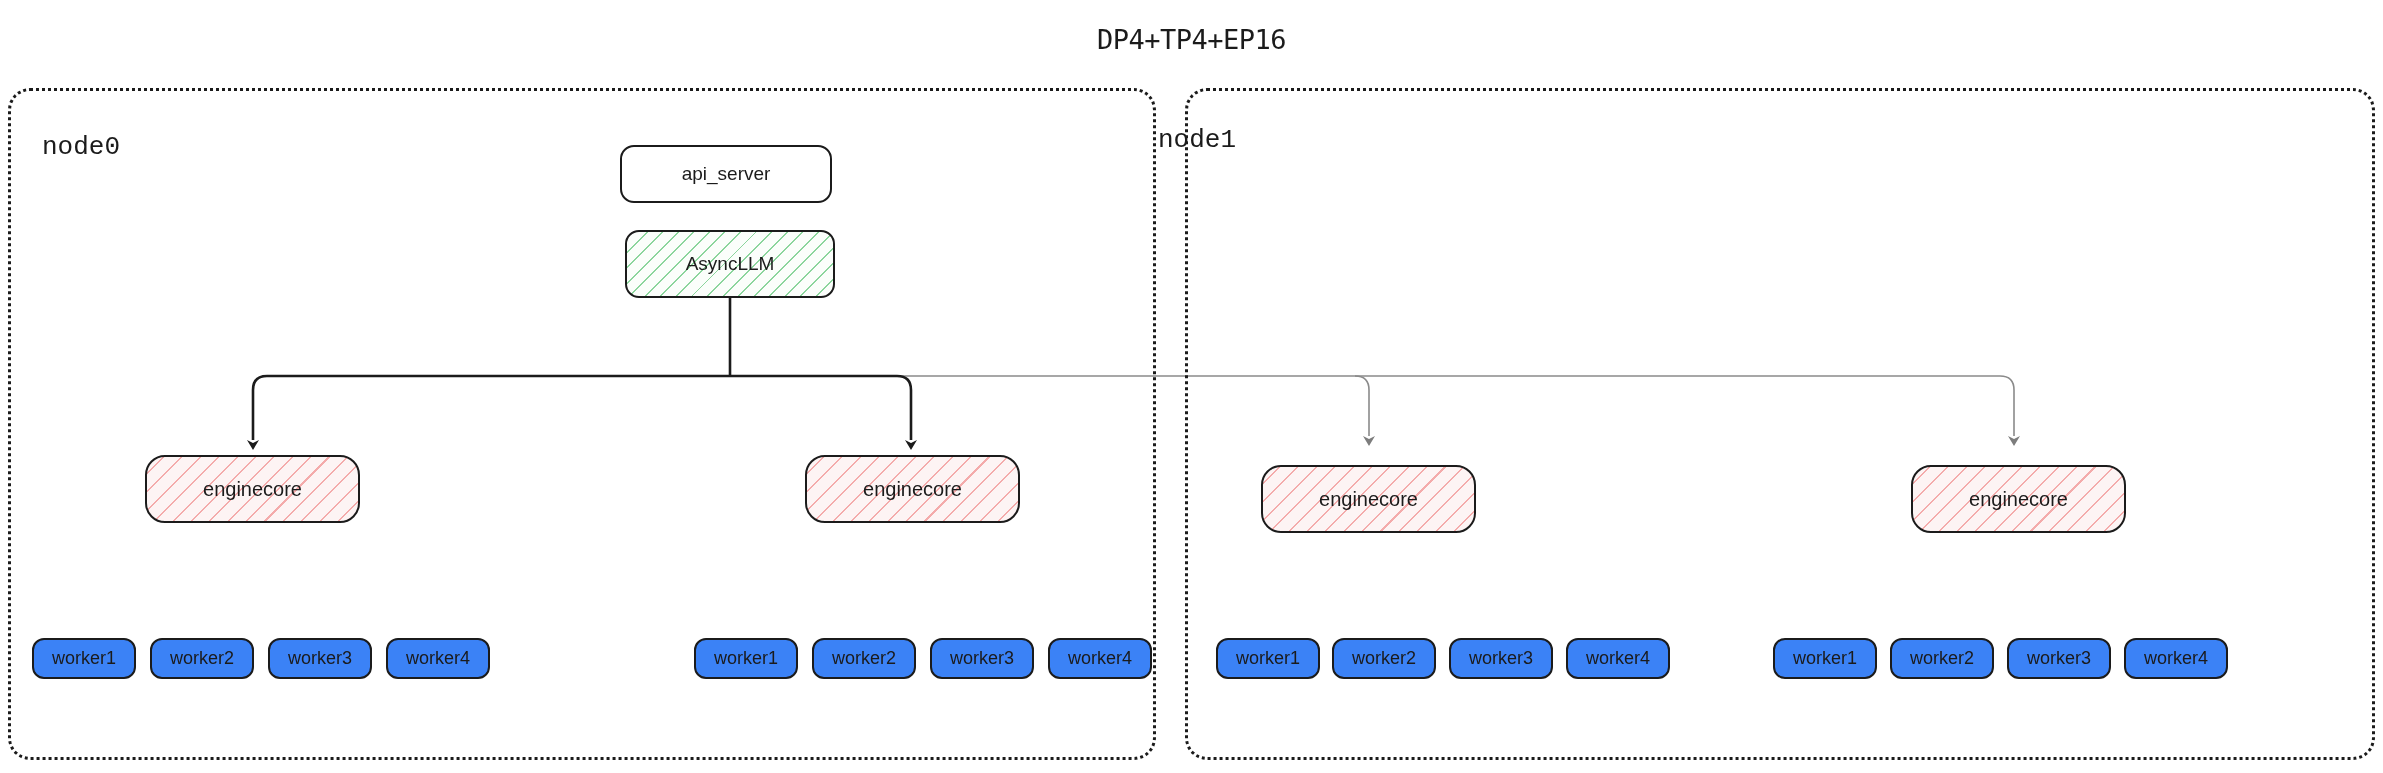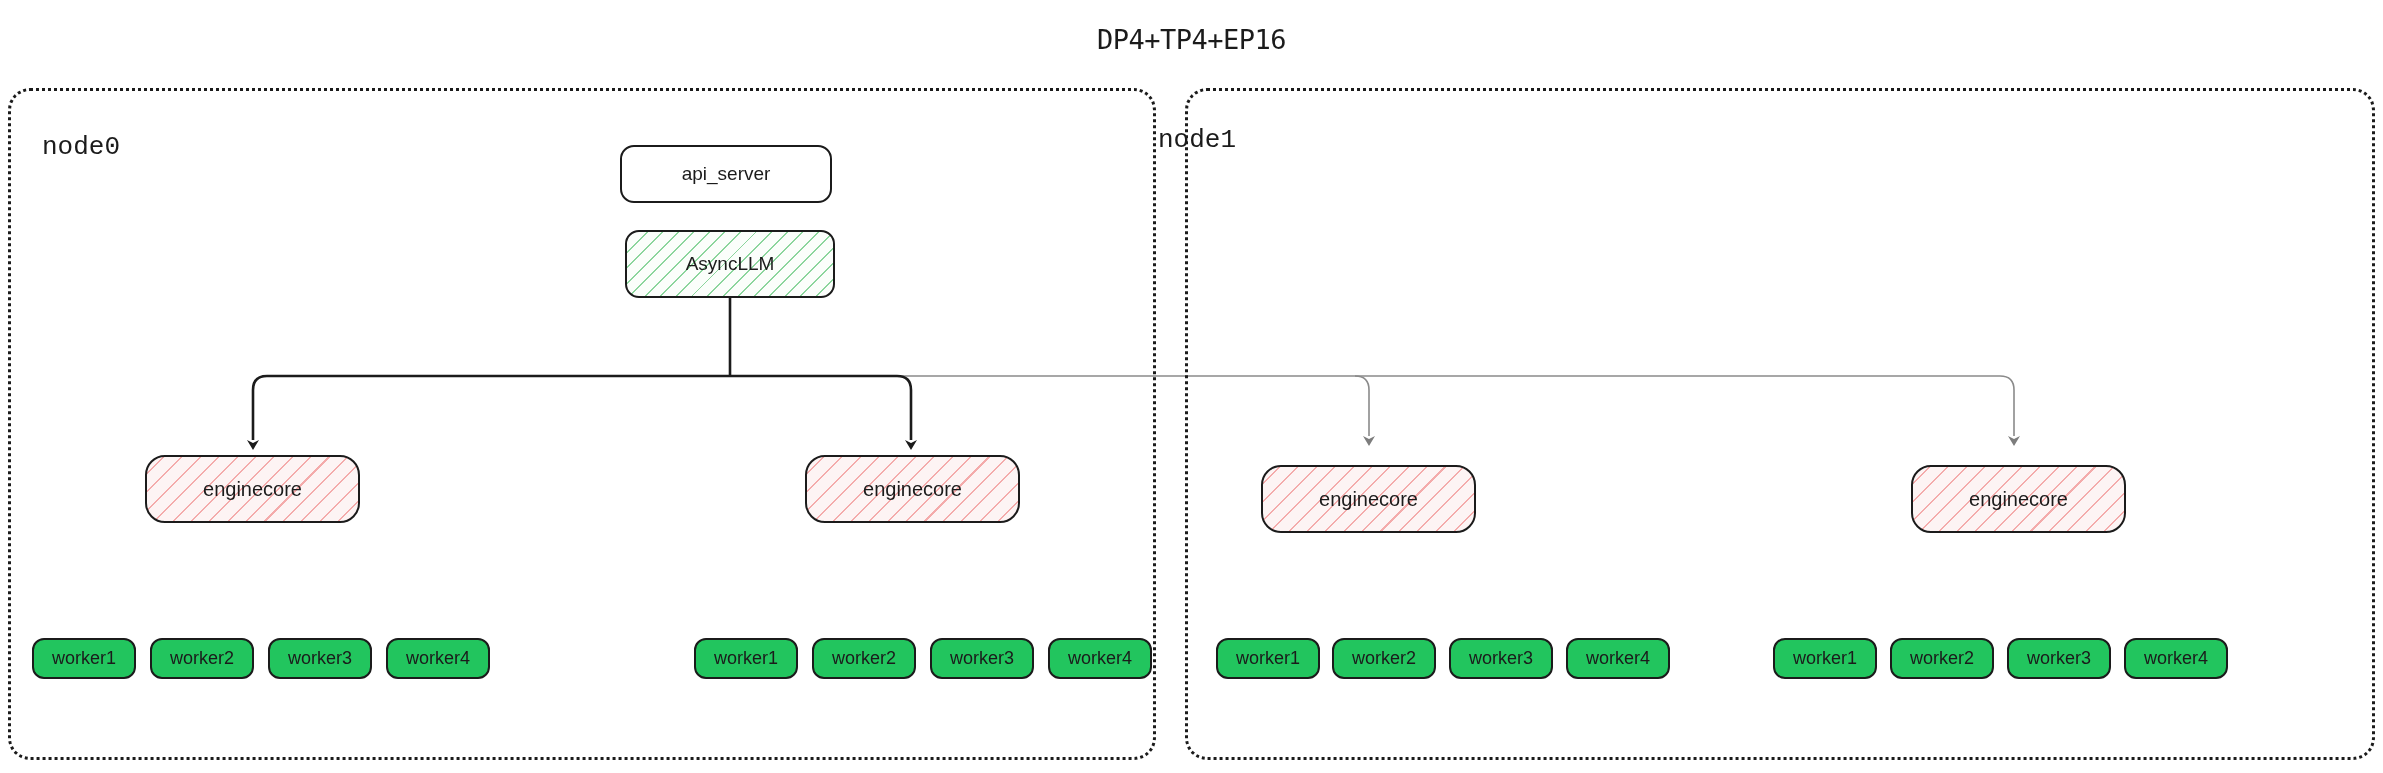--- a/index.html
+++ b/index.html
@@ -91,21 +91,21 @@
         -45deg,
         rgba(243, 163, 163, 0.9) 0px,
         rgba(243, 163, 163, 0.9) 1.5px,
         rgba(255, 255, 255, 0) 1.5px,
         rgba(255, 255, 255, 0) 13px);
   }
 
   .box-worker {
     border: 2.2px solid #1b1b1b;
     border-radius: 12px;
-    background: #22c55e;
+    background: #3b82f6;
     font-size: 18px;
   }
 
   
   #wires {
     position: absolute;
     left: 0;
     top: 0;
     width: 2383px;
     height: 773px;

